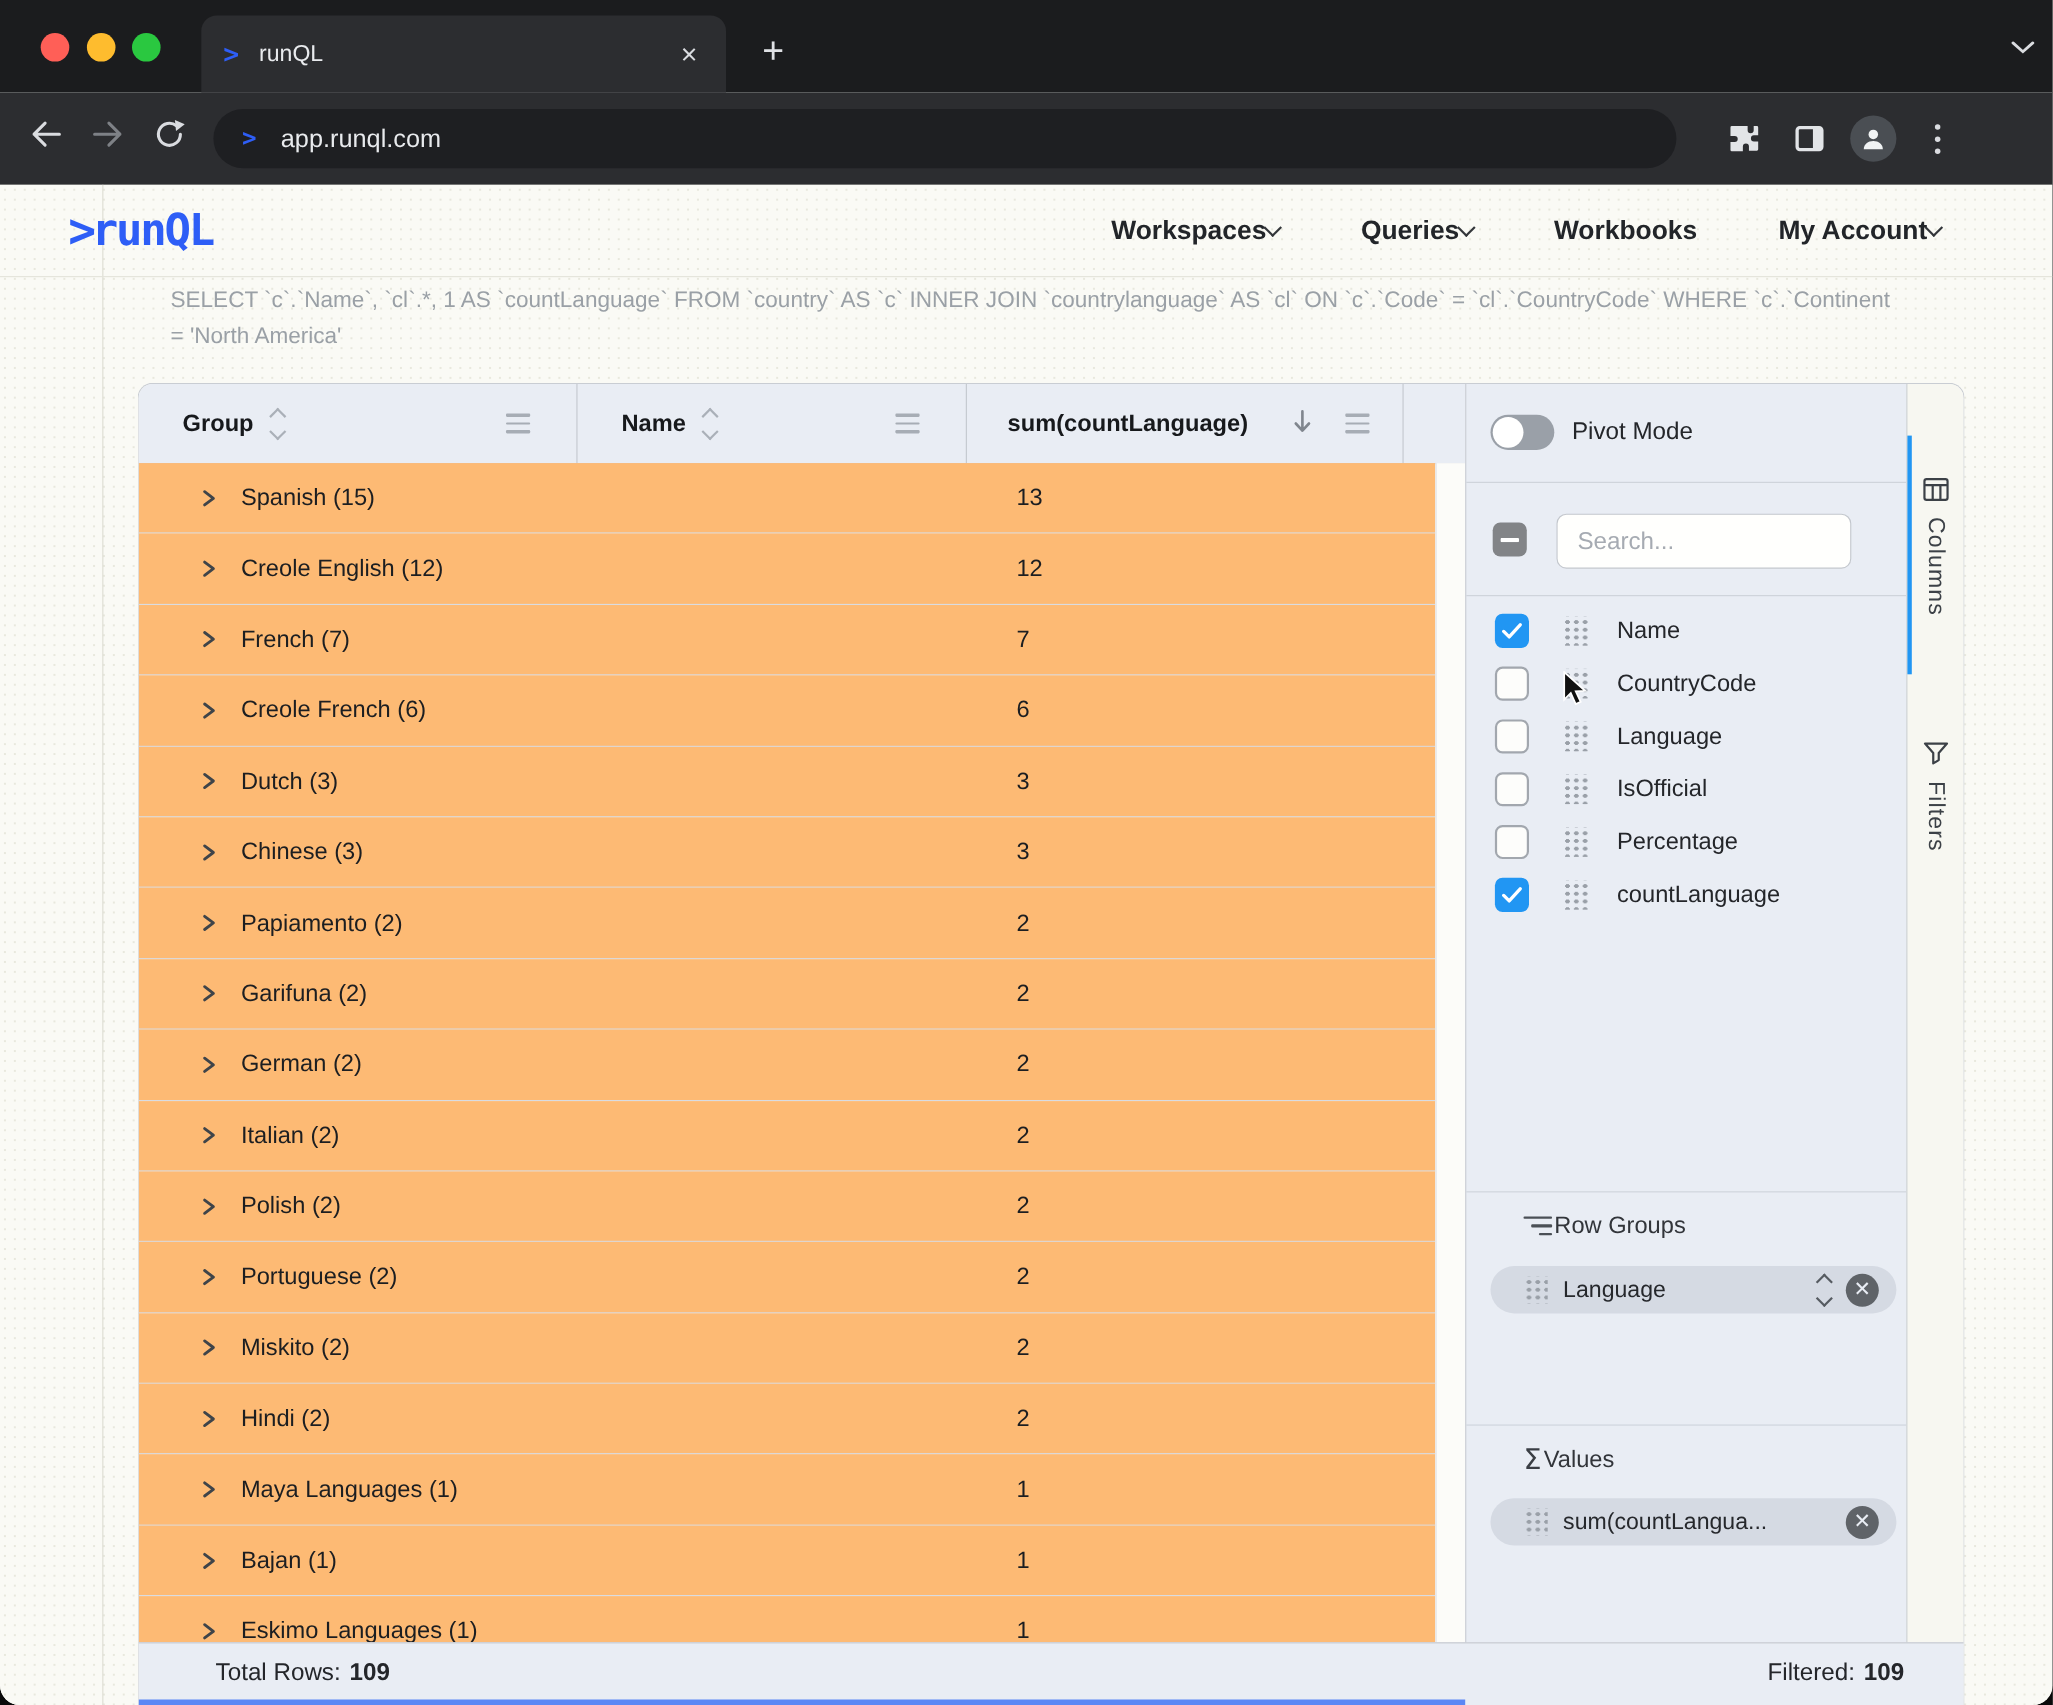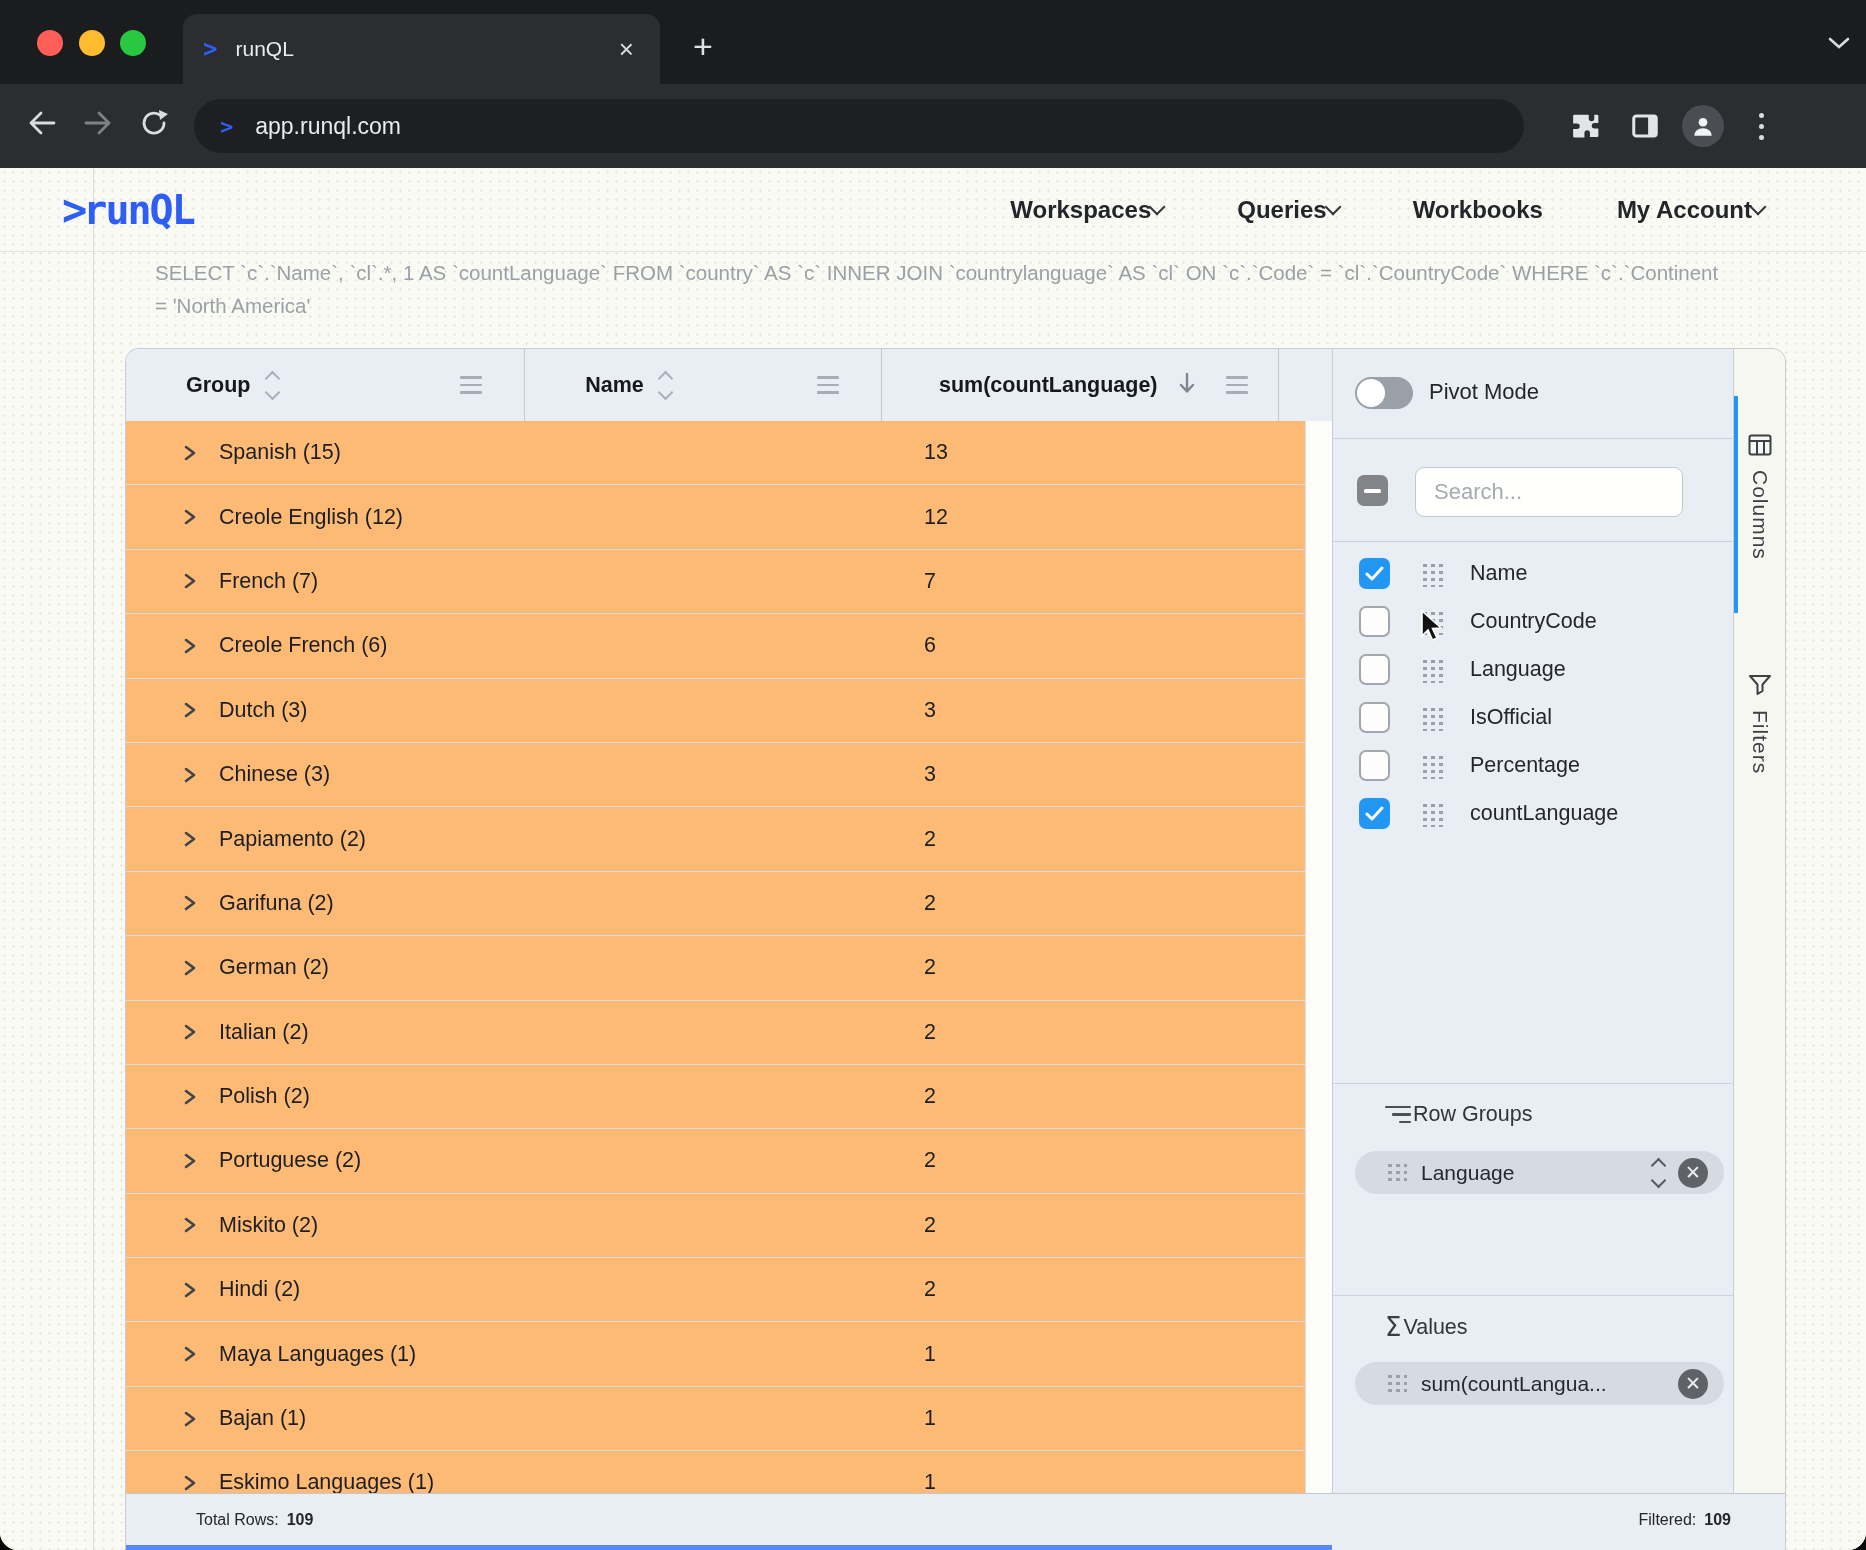--- a/index.html
+++ b/index.html
@@ -45,21 +45,21 @@
         transform:rotate(45deg);margin-top:-6px;}
   .sql{position:absolute;left:155px;top:88px;width:1675px;color:var(--text_gray,#9aa0a6);
        font-size:20.5px;line-height:33px;}
 
   
   .grid-shell{position:absolute;left:125px;top:180px;width:1661px;height:1202px;background:#fbfbf8;
               border:1.5px solid #c9cdd3;border-bottom:none;border-radius:14px 14px 0 0;box-sizing:border-box;overflow:hidden;}
   .gheader{position:absolute;left:0;top:0;width:1206px;height:72px;background:var(--panel_bg,#e9edf4);
            border-bottom:1px solid #c6cad1;display:flex;}
   .hcell{position:relative;height:72px;display:flex;align-items:center;box-sizing:border-box;}
-  .hcell.b{border-right:1px solid #c3c7ce;margin-left:20px;}
+  .hcell.b{border-right:1px solid #c3c7ce;}
   .hlabel{font-size:21.5px;font-weight:700;color:#17191c;}
   .sorticon{display:flex;flex-direction:column;gap:3px;margin-left:16px;}
   .sorticon i{width:9px;height:9px;border-right:2px solid #aab0b8;border-bottom:2px solid #aab0b8;display:block;}
   .sorticon i.up{transform:rotate(-135deg);}
   .sorticon i.dn{transform:rotate(45deg);}
   .hmenu{margin-left:auto;margin-right:42px;display:flex;flex-direction:column;gap:5px;}
   .hmenu i{width:22px;height:2.5px;background:#a7adb5;display:block;border-radius:1px;}
   .harrow{margin-left:auto;margin-right:30px;}
   .grows{position:absolute;left:0;top:72px;width:1179px;height:1072px;overflow:hidden;}
   .grow{height:64.4px;box-sizing:border-box;border-bottom:1px solid #d9dce1;position:relative;
@@ -111,21 +111,21 @@
 
   
   .side-tabs{position:absolute;left:1607px;top:0;width:52px;height:1196px;background:#f7f7f1;border-left:1px solid #c9cdd3;box-sizing:border-box;}
   .tab-indicator{position:absolute;left:0;top:47px;width:4px;height:217px;background:var(--checkbox_blue,#2196f3);}
   .side-tab{position:absolute;left:0;width:100%;display:flex;flex-direction:column;align-items:center;gap:14px;}
   .vtext{writing-mode:vertical-rl;font-size:21px;color:#3c4147;letter-spacing:1px;}
 
   
   .status-bar{position:absolute;left:0;top:1144px;width:1661px;height:58px;background:var(--panel_bg,#e9edf4);
               border-top:1px solid #c3c7cd;display:flex;align-items:center;justify-content:space-between;
-              padding:0 56px 6px 70px;box-sizing:border-box;font-size:16px;color:#24262a;}
+              padding:0 56px 6px 70px;box-sizing:border-box;font-size:22px;color:#24262a;}
   .status-bar b{font-weight:700;margin-left:8px;}
   .hscroll{position:absolute;left:0;top:1196px;width:1206px;height:6px;background:var(--scroll_blue,#5b87f5);}
 
   .cursor{position:absolute;left:1420px;top:442px;z-index:50;}
 </style>
 </head>
 <body>
 
 <div id="screen">
 

